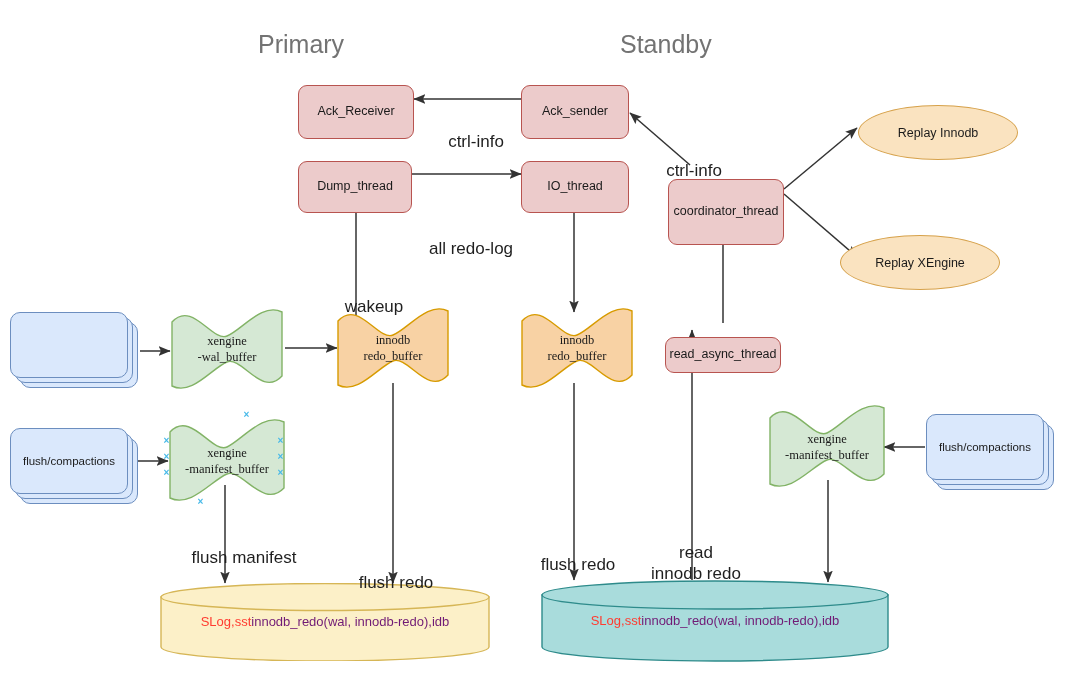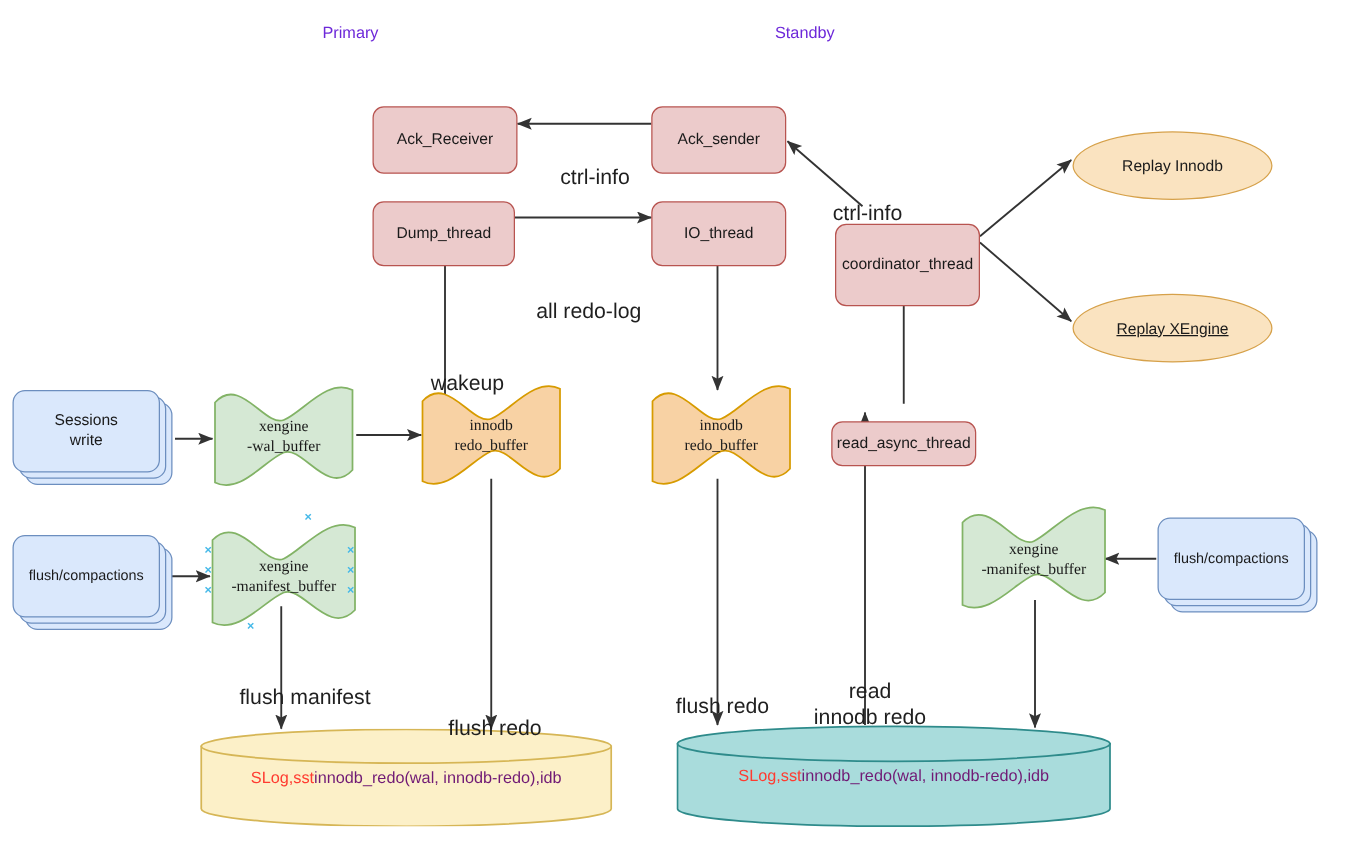--- a/index.html
+++ b/index.html
@@ -11,21 +11,21 @@
   #canvas{position:absolute;left:0;top:0;width:1080px;height:676px;}
   .node{position:absolute;box-sizing:border-box;display:flex;align-items:center;justify-content:center;text-align:center;margin-top:13px;}
   .node .lbl{position:relative;z-index:3;line-height:1.25;white-space:pre-line;pointer-events:none;}
 
   
   .proc{
     background:#eccbcb;border:1.4px solid #b85450;border-radius:9px;
     font-size:12.5px;color:#1a1a1a;
   }
   
-  .title{position:absolute;font-size:13px;color:#6d28d9;}
+  .title{position:absolute;font-size:25px;color:#737373;margin-top:12px;}
 
   
   .stack{position:absolute;}
   .stack .sheet{
     position:absolute;box-sizing:border-box;
     background:#dae8fc;border:1.3px solid #6c8ebf;border-radius:10px;
   }
   .stack .sheet.s3{left:10px;top:10px;}
   .stack .sheet.s2{left:5px;top:5px;}
   .stack .sheet.s1{left:0;top:0;}
@@ -134,30 +134,28 @@
 </div>
 
 <div class="node proc" style="left:665px;top:324px;width:116px;height:36px;">
   <span class="lbl">read_async_thread</span>
 </div>
 
 <div class="ell" style="left:858px;top:105px;width:160px;height:55px;">
   <span>Replay Innodb</span>
 </div>
 
-<div class="ell" style="left:858px;top:235px;width:160px;height:55px;text-decoration:underline;">
+<div class="ell" style="left:840px;top:235px;width:160px;height:55px;">
   <span>Replay XEngine</span>
 </div>
 
 <div class="stack" style="left:10px;top:312px;width:130px;height:78px;">
   <div class="sheet s3" style="width:118px;height:66px;"></div>
   <div class="sheet s2" style="width:118px;height:66px;"></div>
   <div class="sheet s1" style="width:118px;height:66px;"></div>
-  <div class="txt" style="width:118px;height:66px;">Sessions
-write</div>
 </div>
 
 <div class="stack" style="left:10px;top:428px;width:130px;height:78px;">
   <div class="sheet s3" style="width:118px;height:66px;"></div>
   <div class="sheet s2" style="width:118px;height:66px;"></div>
   <div class="sheet s1" style="width:118px;height:66px;"></div>
   <div class="txt" style="width:118px;height:66px;font-size:11.5px;">flush/compactions</div>
 </div>
 
 <div class="stack" style="left:926px;top:414px;width:130px;height:78px;">

